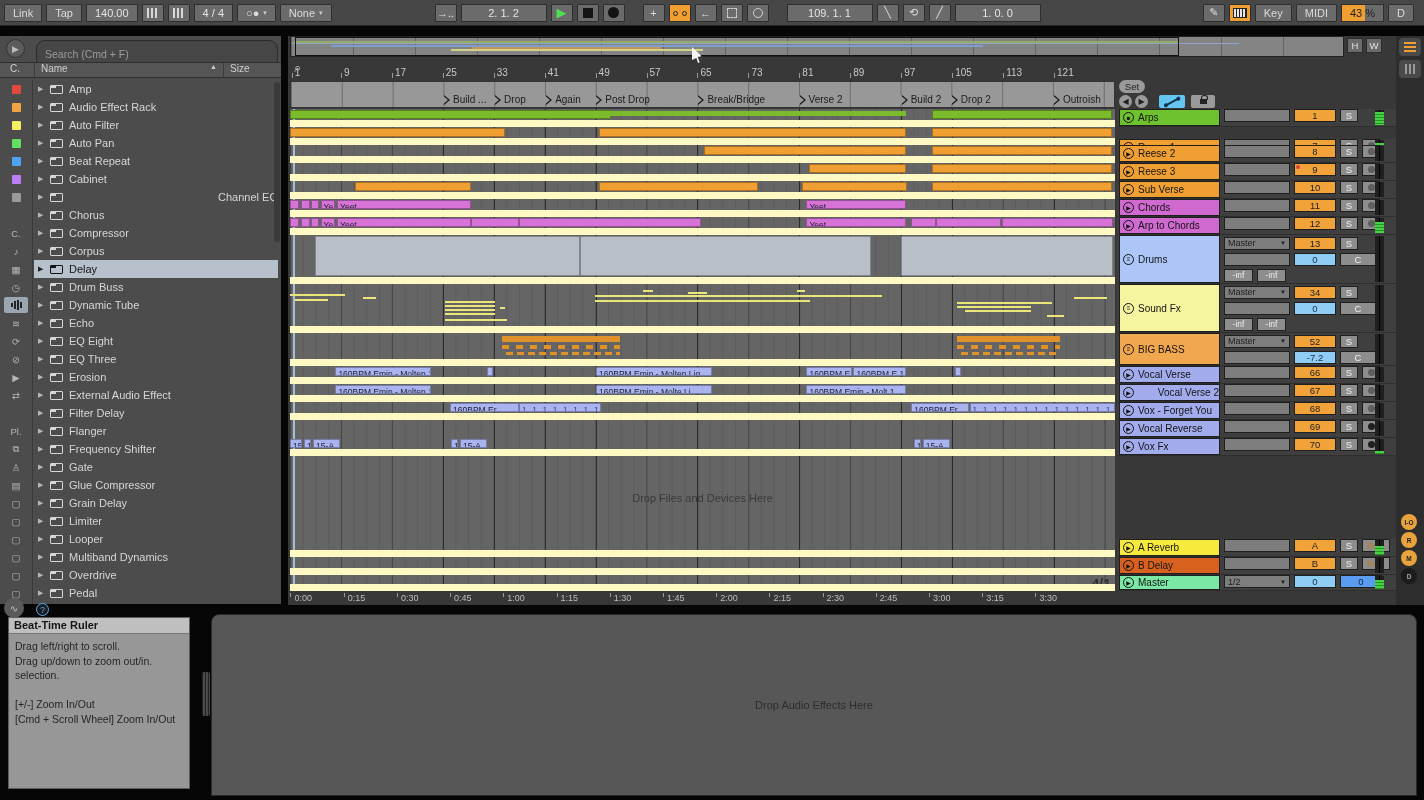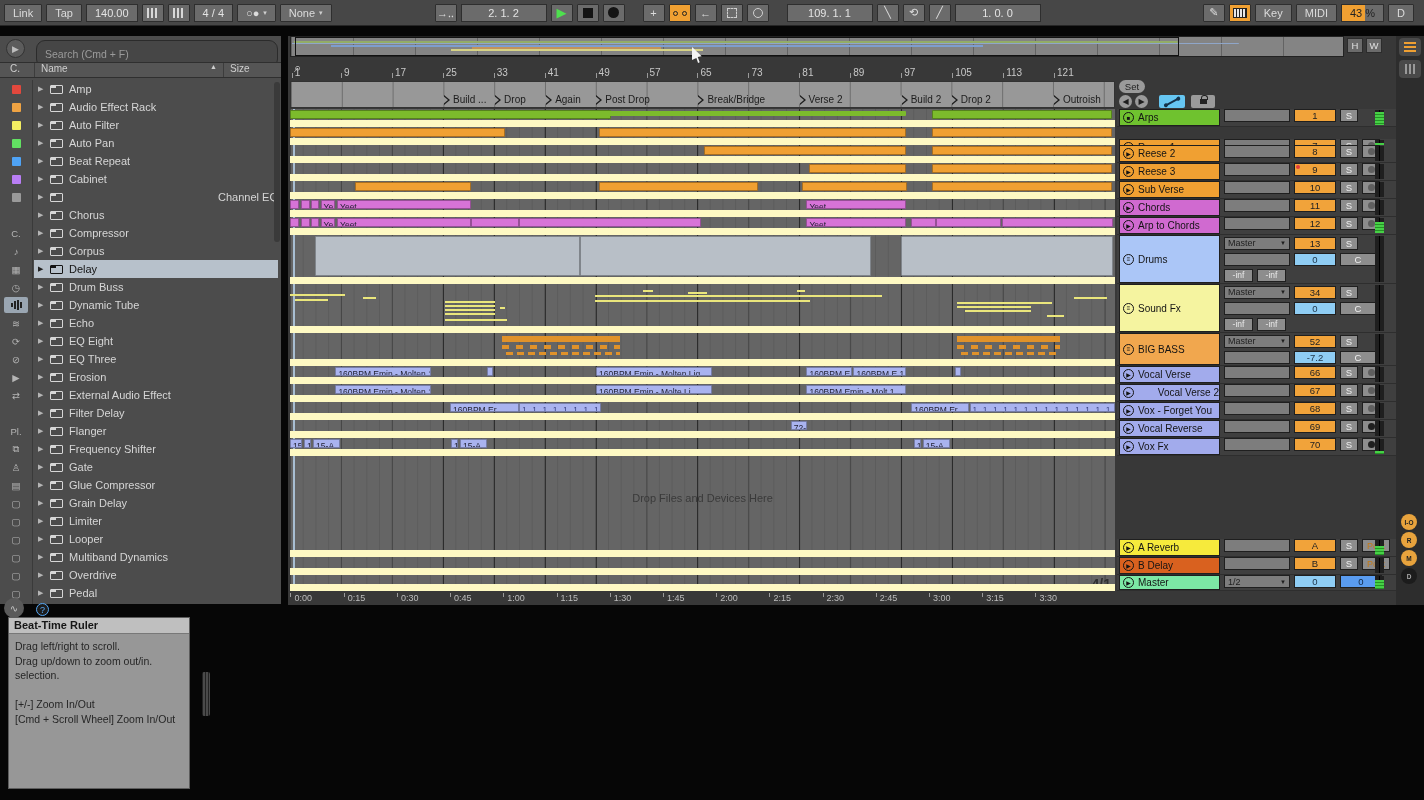--- a/index.html
+++ b/index.html
@@ -675,23 +675,20 @@
           <div class="clip" style="left: 5.5%; width: 11.6%; background: rgb(169, 179, 239);">160BPM Emin - Molten 1</div>
           <div class="clip" style="left: 37.1%; width: 14%; background: rgb(169, 179, 239);">160BPM Emin - Molte Li</div>
           <div class="clip" style="left: 62.6%; width: 12.1%; background: rgb(169, 179, 239);">160BPM Emin - Molt 1</div>
         </div>
         <div class="trow" style="top: 293px; height: 18px;">
           <div class="clip" style="left: 19.4%; width: 8.3%; background: rgb(169, 179, 239);">160BPM Er</div>
           <div class="clip k-ones" style="left: 27.8%; width: 9.9%; background: rgb(169, 179, 239);">1 1 1 1 1 1 1 1 1 1 1 1 1</div>
           <div class="clip" style="left: 75.3%; width: 7%; background: rgb(169, 179, 239);">160BPM Er</div>
           <div class="clip k-ones" style="left: 82.4%; width: 17.6%; background: rgb(169, 179, 239);">1 1 1 1 1 1 1 1 1 1 1 1 1 1 1 1 1 1 1 1 1 1</div>
         </div>
-        <div class="trow" style="top: 311px; height: 18px;">
-          <div class="clip" style="left: 60.7%; width: 2%; background: rgb(169, 179, 239);">72-</div>
-        </div>
         <div class="trow" style="top: 329px; height: 18px;">
           <div class="clip" style="left: 0%; width: 1.5%; background: rgb(169, 179, 239);">15</div>
           <div class="clip" style="left: 1.7%; width: 0.9%; background: rgb(169, 179, 239);">1</div>
           <div class="clip" style="left: 2.8%; width: 3.3%; background: rgb(169, 179, 239);">15-A</div>
           <div class="clip" style="left: 19.5%; width: 0.9%; background: rgb(169, 179, 239);">1</div>
           <div class="clip" style="left: 20.6%; width: 3.3%; background: rgb(169, 179, 239);">15-A</div>
           <div class="clip" style="left: 75.6%; width: 0.9%; background: rgb(169, 179, 239);">1</div>
           <div class="clip" style="left: 76.7%; width: 3.3%; background: rgb(169, 179, 239);">15-A</div>
         </div>
         <div class="trow" style="top: 430px; height: 18px;"></div>
@@ -1036,15 +1033,18 @@
     <div id="info-body">
         <div>Drag left/right to scroll.</div>
         <div>Drag up/down to zoom out/in.</div>
         <div>selection.</div>
         <div>&nbsp;</div>
         <div>[+/-] Zoom In/Out</div>
         <div>[Cmd + Scroll Wheel] Zoom In/Out</div>
       </div>
   </div>
   <div id="grip"></div>
+  <div id="device-area">
+    <div id="device-hint">Drop Audio Effects Here</div>
+  </div>
 
   <div id="cursor"></div>
 </div>
 
 </body></html>

